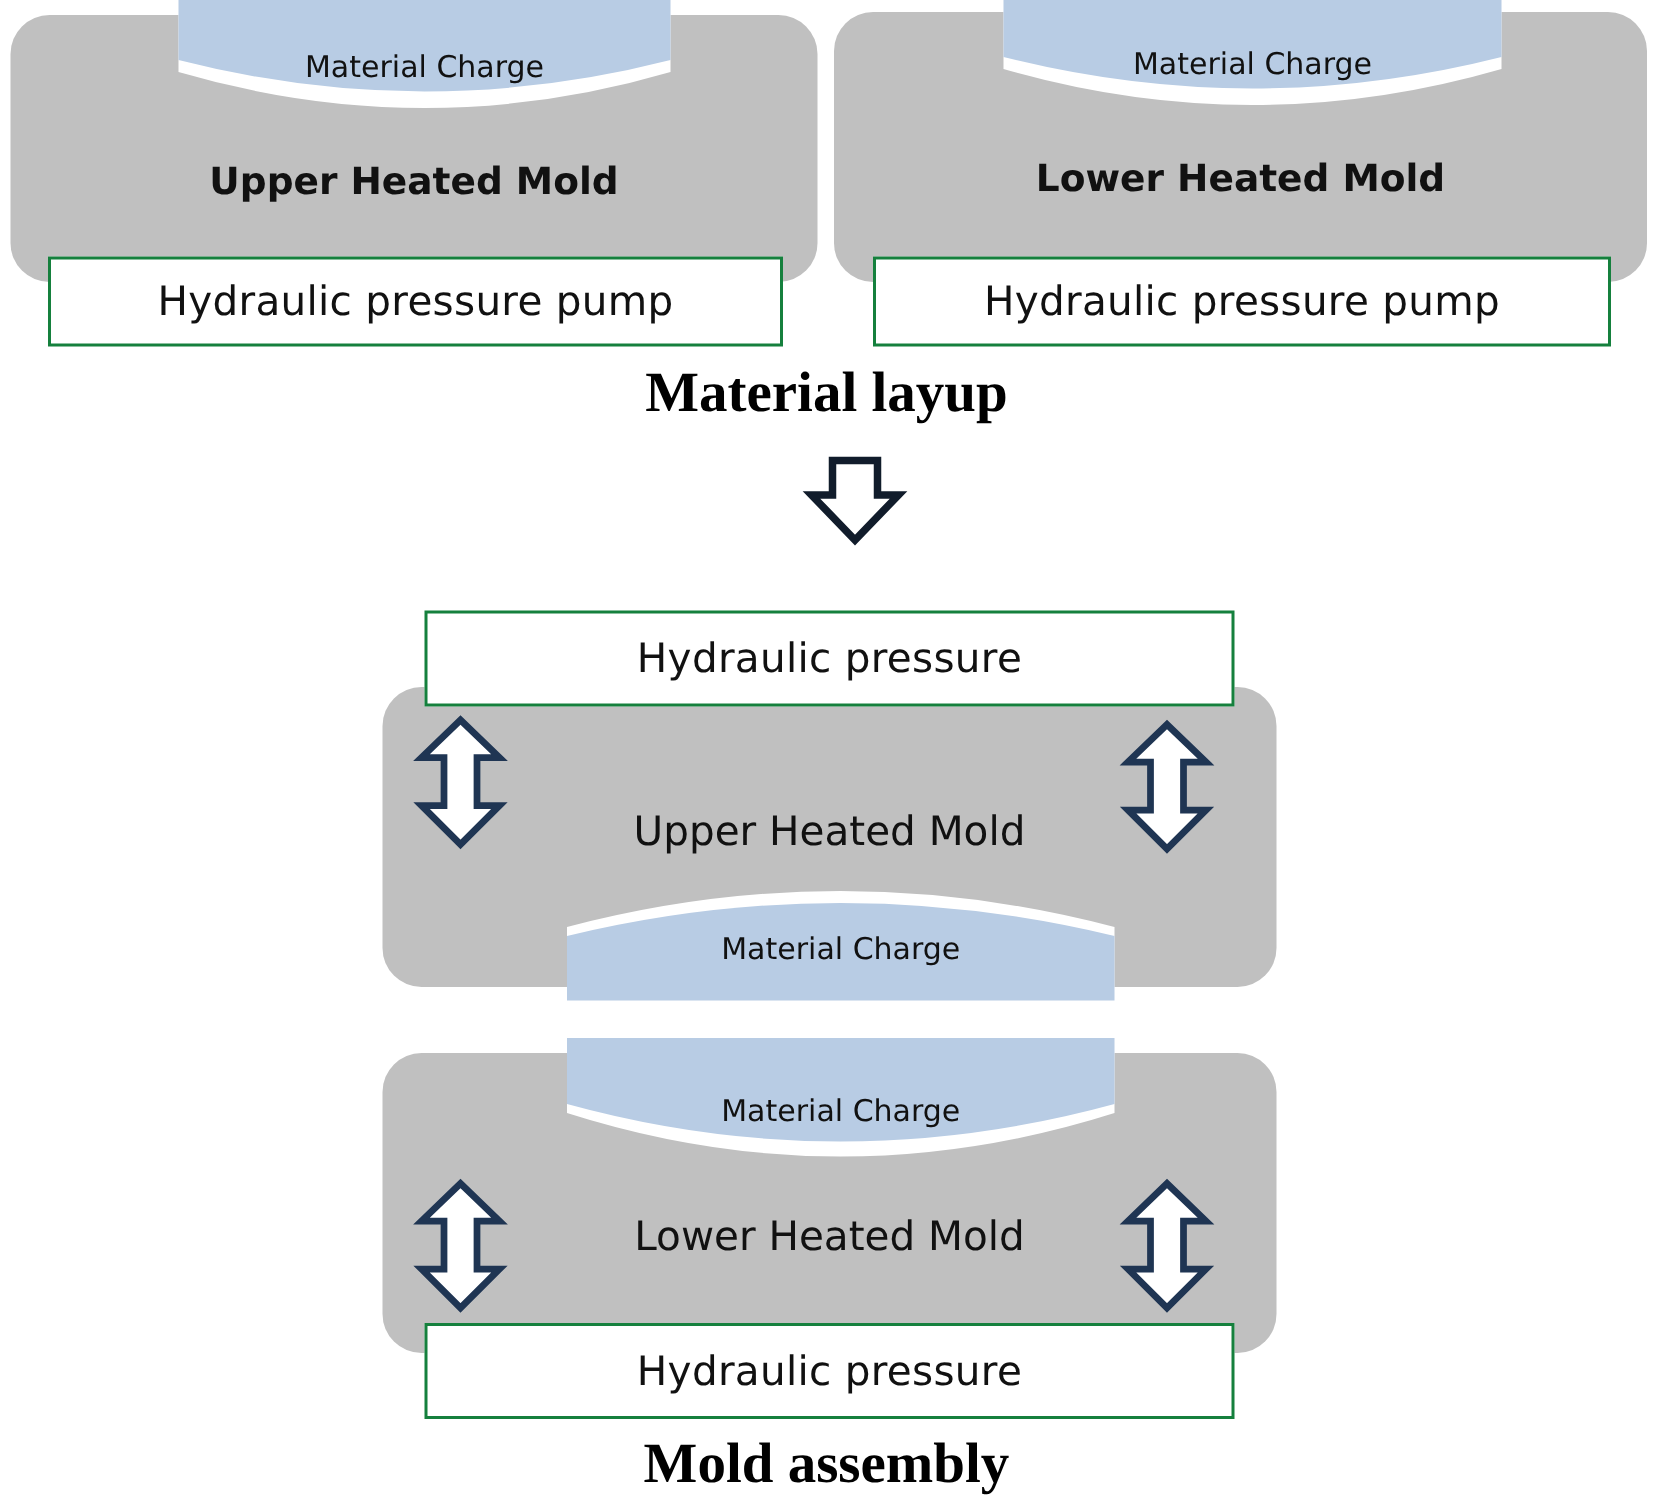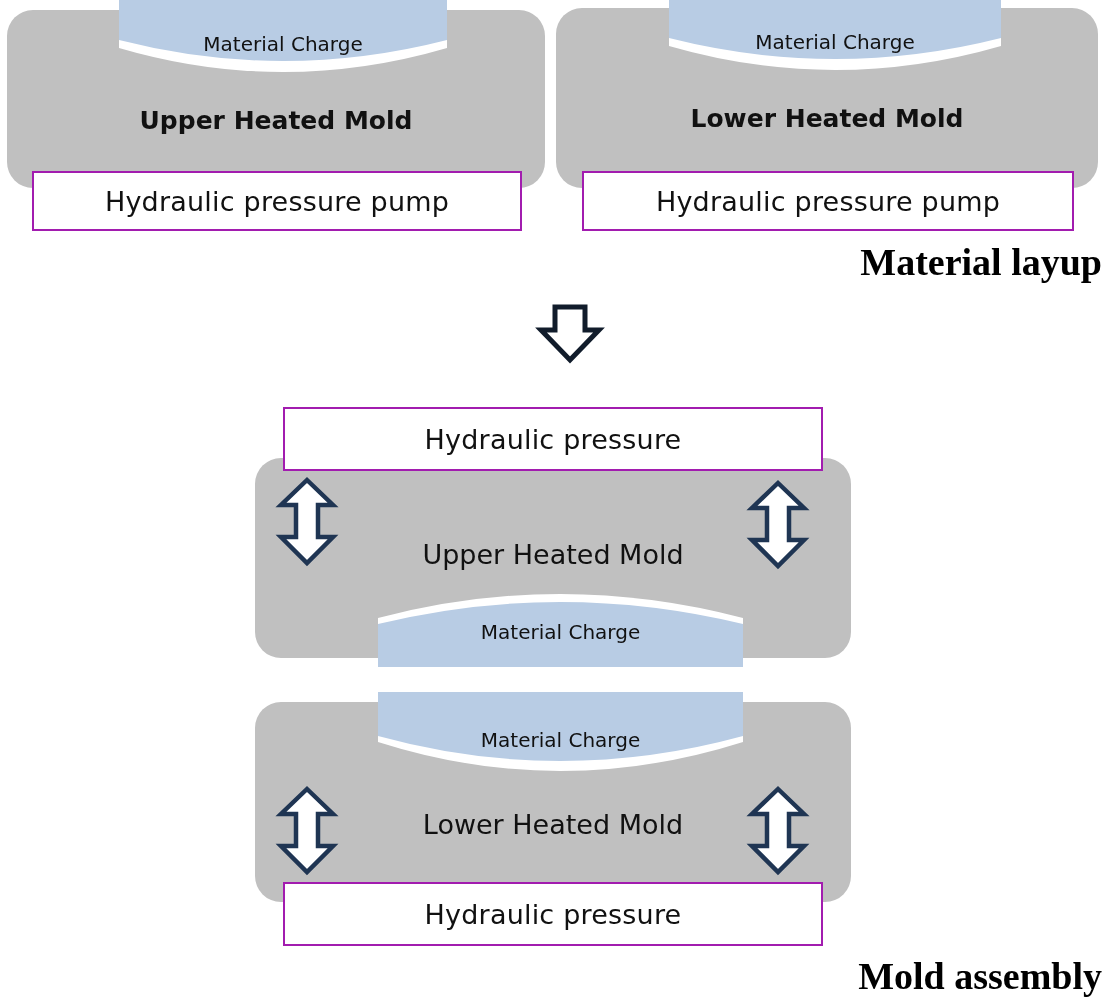--- a/index.html
+++ b/index.html
@@ -2,33 +2,33 @@
 <html><head>
   <meta charset="utf-8">
   <style>
     html, body { margin: 0; padding: 0; background: #ffffff; }
     body { width: 1102px; height: 1000px; position: relative; overflow: hidden;
            font-family: "DejaVu Sans", sans-serif; }
     .mold {
       position: absolute; background: #c0c0c0; border-radius: 26px;
     }
     .box {
-      position: absolute; background: #ffffff; border: 2px solid #a21caf;
+      position: absolute; background: #ffffff; border: 2px solid #15803d;
       box-sizing: border-box; display: flex; align-items: center; justify-content: center;
       font-size: 27px; color: #111; letter-spacing: 0.2px;
     }
     .label {
       position: absolute; display: flex; align-items: center; justify-content: center;
       color: #111; white-space: nowrap;
     }
     .mold-label-bold { font-weight: bold; font-size: 25px; }
     .mold-label { font-size: 27px; }
     .charge-label { font-size: 20px; }
     .caption {
-      position: absolute; left: 0; width: 1102px; text-align: right;
+      position: absolute; left: 0; width: 1102px; text-align: center;
       font-family: "Liberation Serif", serif; font-weight: bold; font-size: 38px; color: #000;
     }
     svg.shape { position: absolute; overflow: visible; }
   </style>
 </head>
 <body>
 
 <div class="mold" style="left:7px; top:10px; width:538px; height:178px;"></div>
 <svg class="shape" style="left:119px; top:0px;" width="330" height="80" viewBox="0 0 330 80">
   <path d="M0,0 L328,0 L328,48 Q164,96 0,48 Z" fill="#ffffff"></path>

